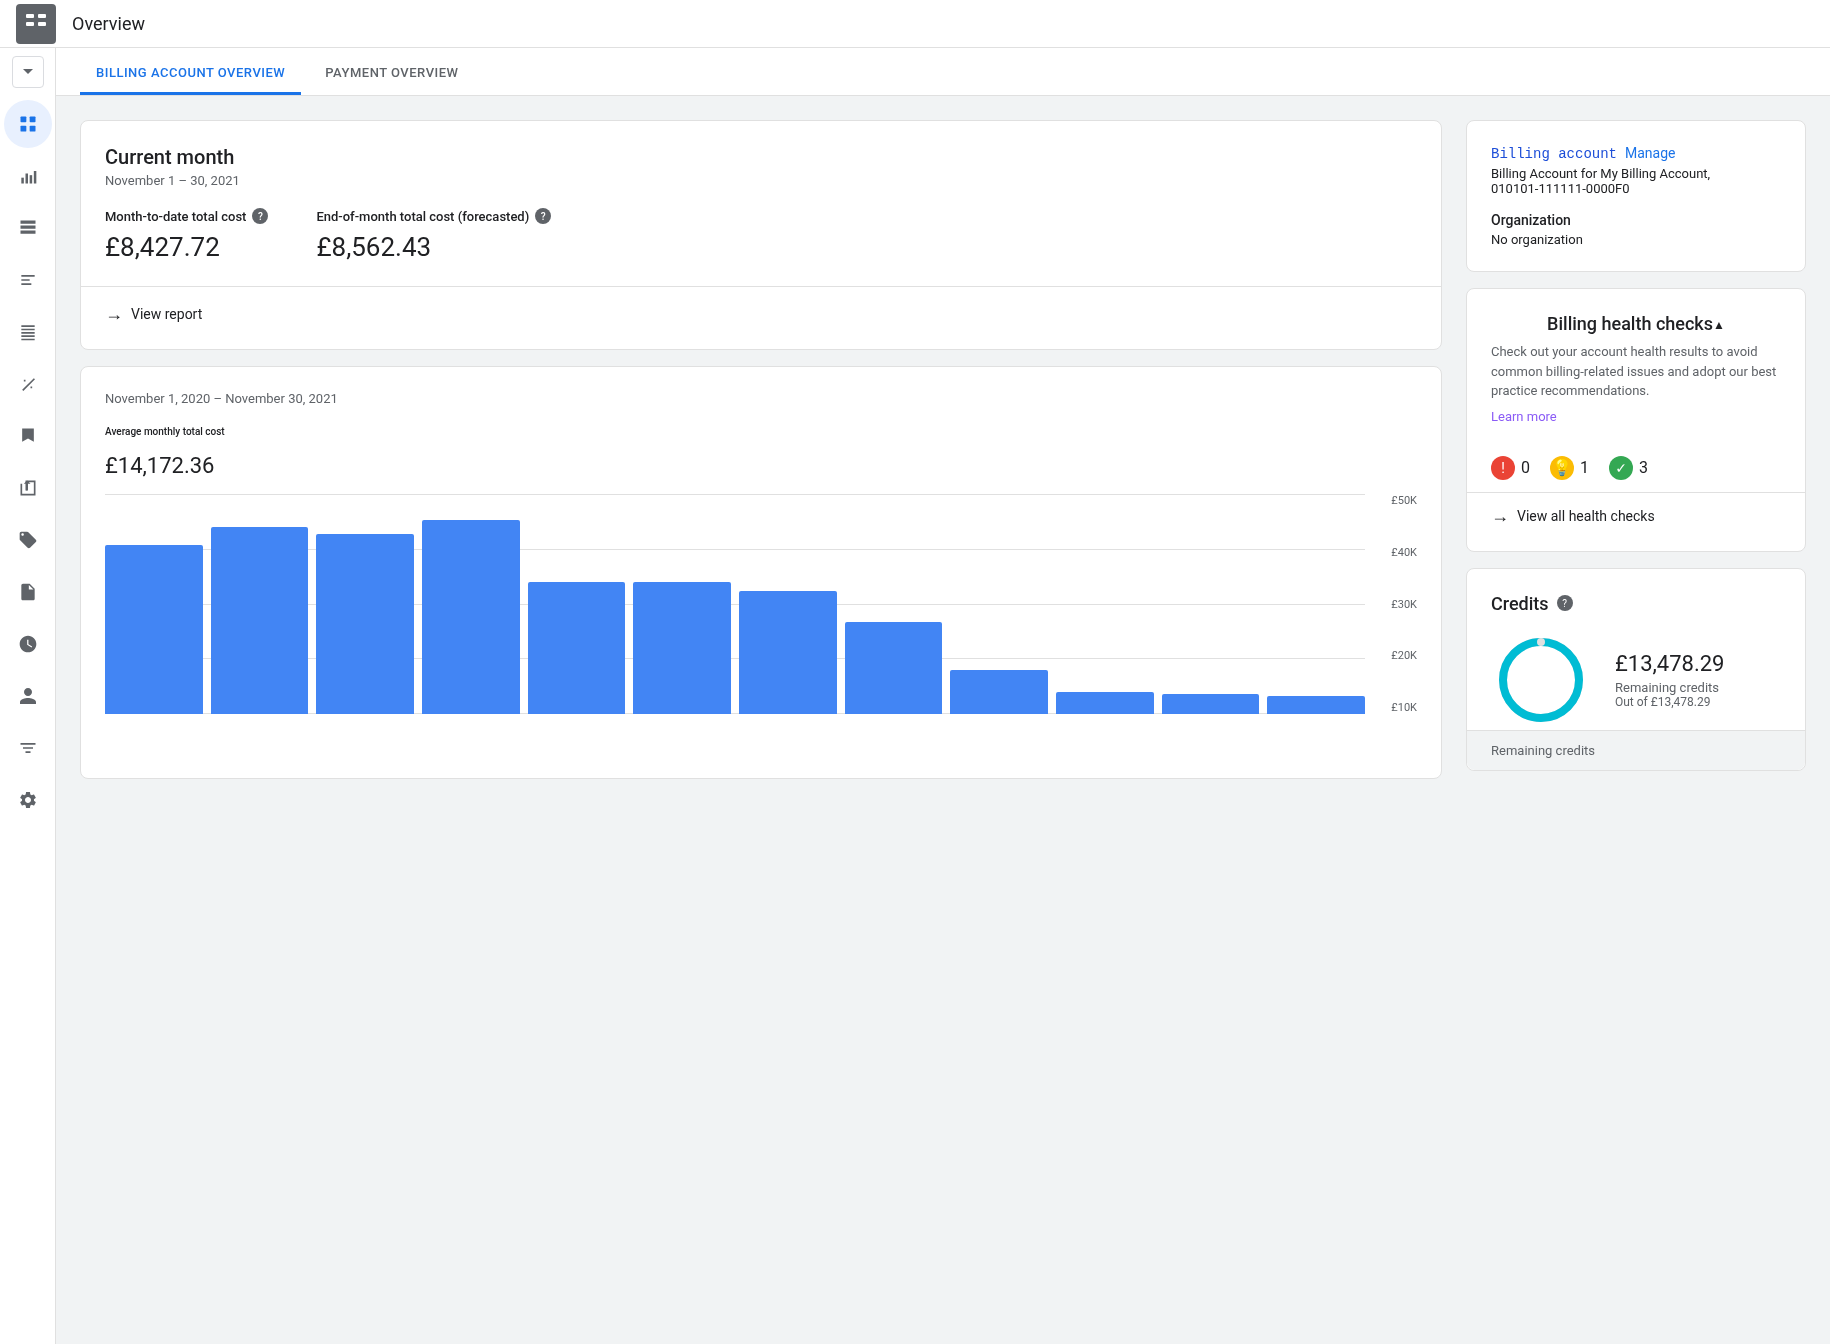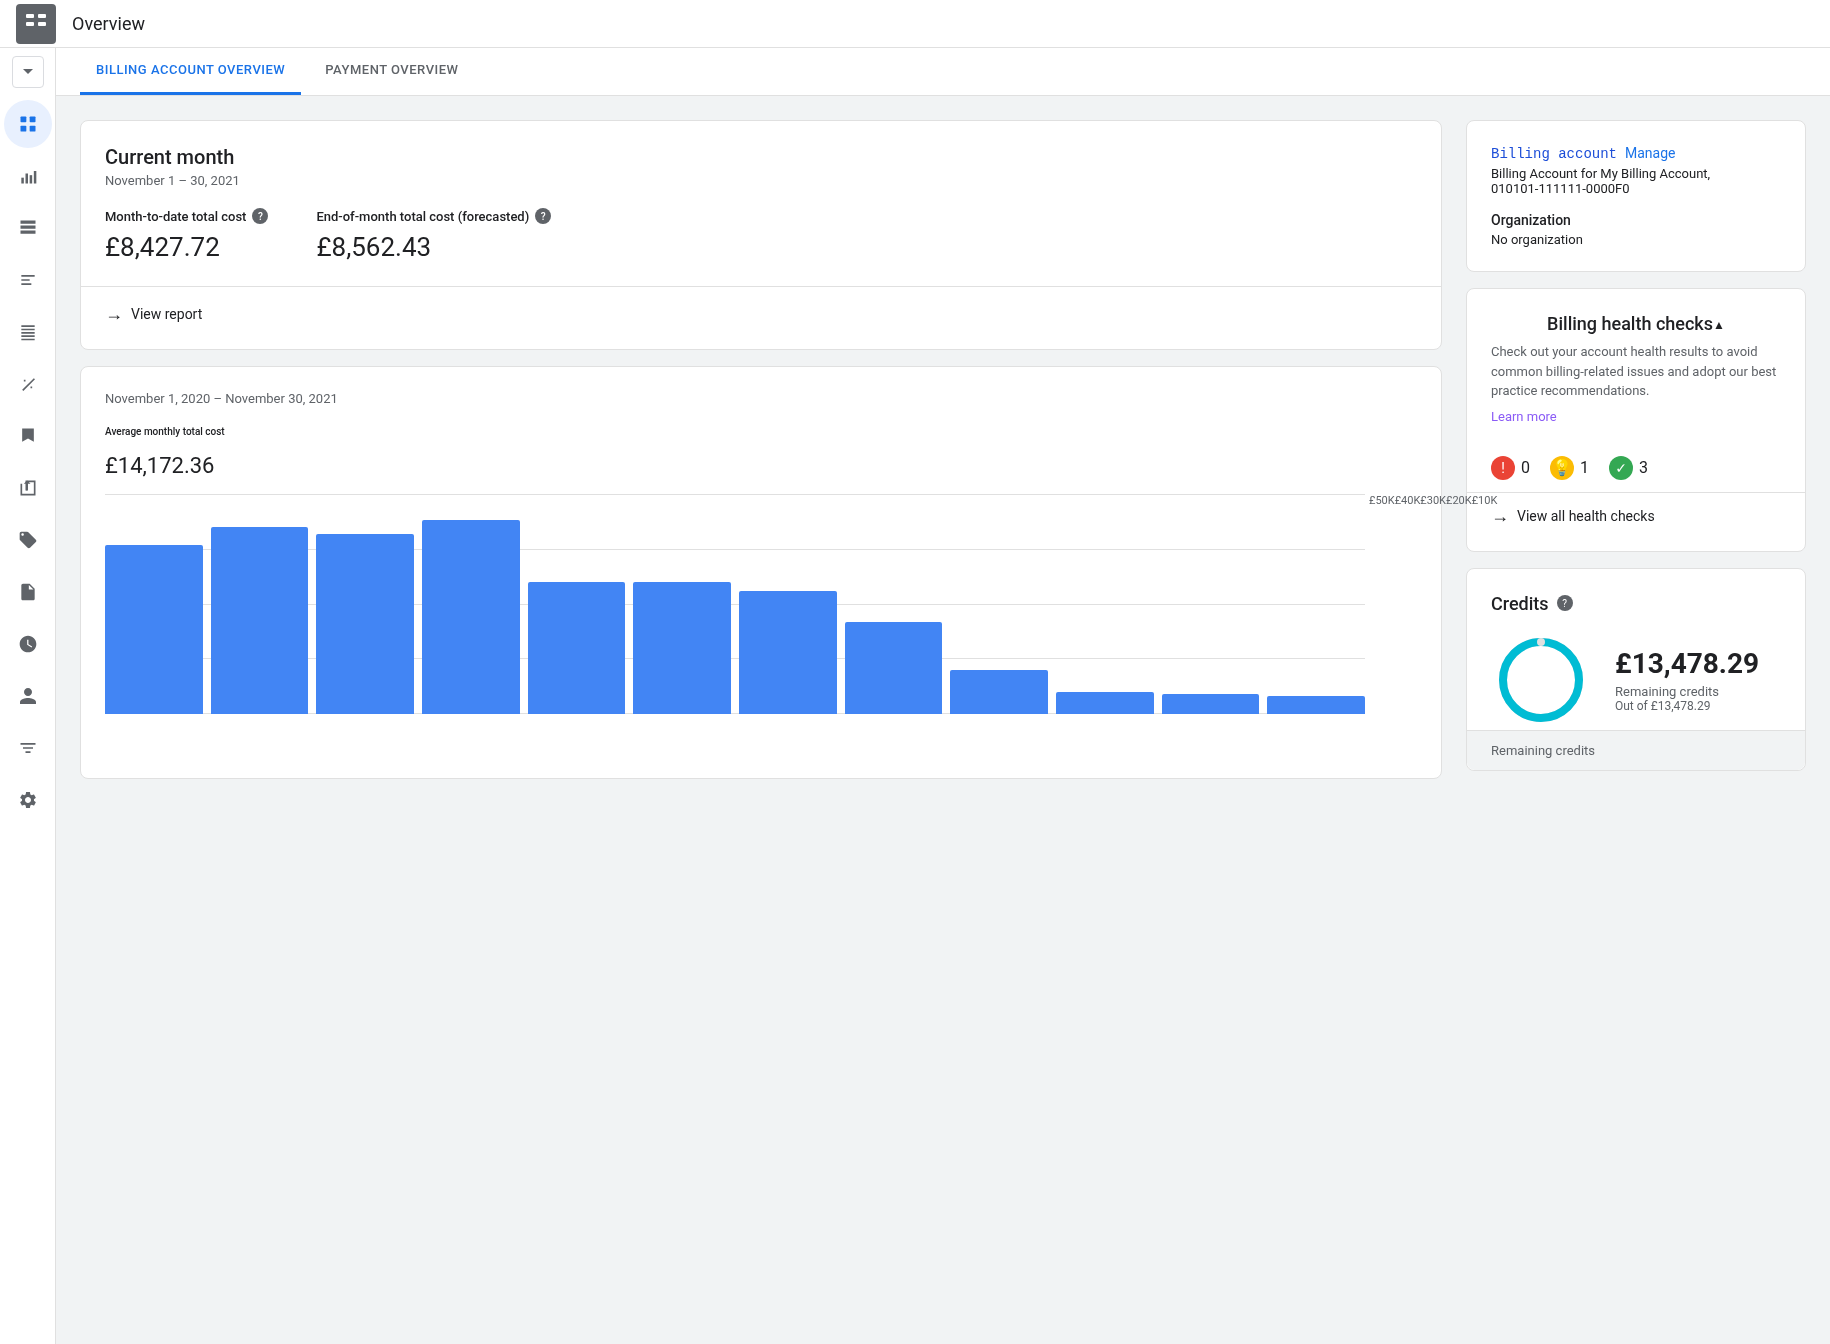--- a/index.html
+++ b/index.html
@@ -67,22 +67,22 @@
       height: 48px;
       background: #fff;
       border-bottom: 1px solid #e0e0e0;
       display: flex;
       align-items: flex-end;
       padding: 0 24px;
       z-index: 98;
     }
     .tab {
       height: 48px;
-      display: flex; align-items: center;
-      padding: 0 16px;
+      display: flex; align-items: flex-end;
+      padding: 12px 16px;
       cursor: pointer;
       font-size: 13px;
       font-weight: 500;
       color: #5f6368;
       border-bottom: 3px solid transparent;
       margin-right: 8px;
       letter-spacing: 0.5px;
     }
     .tab.active { color: #1a73e8; border-bottom: 3px solid #1a73e8; }
 
@@ -151,20 +151,21 @@
       background: #4285f4;
       border-radius: 2px 2px 0 0;
       min-width: 24px;
     }
     .y-axis-labels {
       position: absolute;
       right: 0;
       top: 0;
       height: 220px;
       display: flex;
+      flex-direction: column;
       justify-content: space-between;
       width: 48px;
       text-align: right;
     }
     .y-label { font-size: 11px; color: #5f6368; }
     .grid-lines {
       position: absolute;
       left: 0; right: 52px; top: 0;
       height: 220px;
       display: flex; flex-direction: column; justify-content: space-between;
@@ -194,21 +195,21 @@
     .health-divider { height: 1px; background: #e0e0e0; margin: 12px -24px; }
     .view-all-link { display: flex; align-items: center; gap: 8px; color: #202124; font-size: 14px; cursor: pointer; }
 
     
     .credits-header { display: flex; align-items: center; gap: 8px; margin-bottom: 16px; }
     .credits-title { font-size: 18px; font-weight: 500; }
     .credits-body { display: flex; gap: 24px; align-items: center; }
     .donut-container { position: relative; width: 100px; height: 100px; flex-shrink: 0; }
     .donut-container svg { width: 100%; height: 100%; }
     .credits-info {}
-    .credits-amount { font-size: 28px; font-weight: 700; color: #202124; }
+    .credits-amount { font-size: 22px; font-weight: 400; color: #202124; }
     .credits-label { font-size: 13px; color: #5f6368; margin-top: 4px; }
     .credits-sublabel { font-size: 12px; color: #5f6368; }
     .credits-footer { margin: 0 -24px -24px; background: #f1f3f4; padding: 12px 24px; border-radius: 0 0 8px 8px; font-size: 13px; color: #5f6368; border-top: 1px solid #e0e0e0; }
 
     .chevron-up::before { content: '▲'; font-size: 12px; }
 
     .arrow-right { font-size: 18px; }
   </style>
 </head>
 <body>

